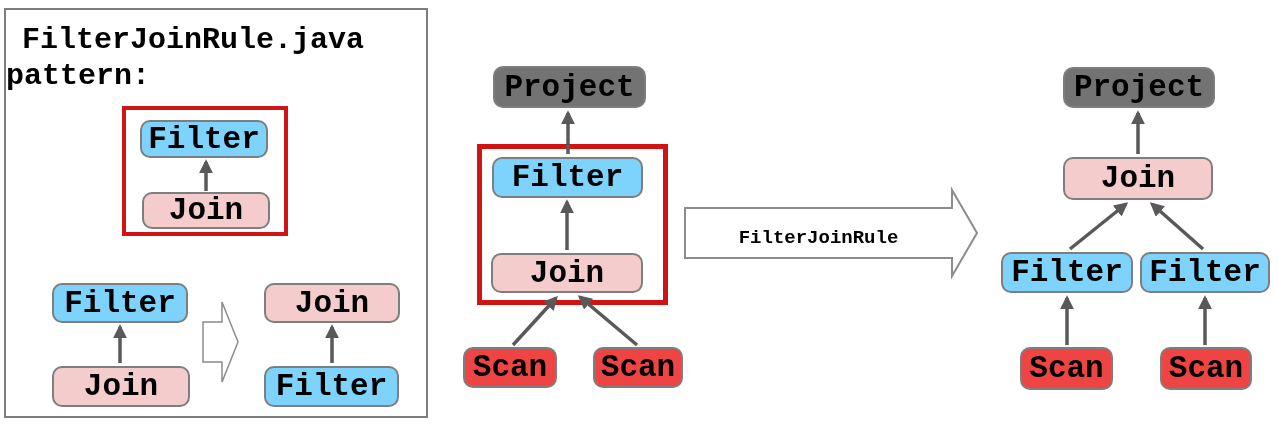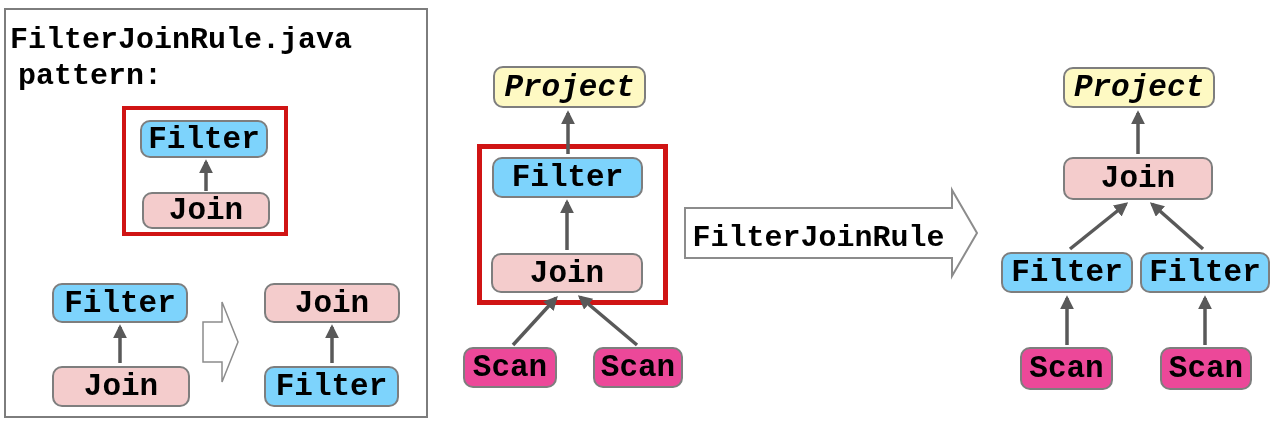--- a/index.html
+++ b/index.html
@@ -28,22 +28,22 @@
     align-items:center;
     justify-content:center;
     font-family:"Liberation Mono","DejaVu Sans Mono",monospace;
     font-weight:bold;
     font-size:31px;
     color:#000;
     white-space:nowrap;
   }
   .fill-filter{background:#7dd3fc;}
   .fill-join{background:#f4cccc;}
-  .fill-project{background:#fef9c3;font-style:italic;}
-  .fill-scan{background:#ec4899;}
+  .fill-project{background:#737373;}
+  .fill-scan{background:#ef4444;}
   .panel{
     position:absolute;
     box-sizing:border-box;
     border:2px solid #7d7d7d;
     background:#ffffff;
   }
   .red-box{
     position:absolute;
     box-sizing:border-box;
     border:4px solid #d01414;
@@ -52,33 +52,33 @@
   .red-box.thick{border-width:5px;}
   #edge-layer{
     position:absolute;
     left:0;top:0;width:1278px;height:428px;
     pointer-events:none;
   }
   .rule-arrow-label{
     position:absolute;
     left:685px;top:208px;width:267px;height:60px;
     display:flex;align-items:center;justify-content:center;
-    font-weight:bold;font-size:30px;color:#000;
+    font-weight:bold;font-size:19px;color:#000;
     white-space:nowrap;
   }
 </style>
 </head>
 <body>
 
 <div id="stage">
 
   <div class="panel" style="left:4px;top:8px;width:424px;height:410px;"></div>
 
-  <div class="mono-label" style="left:10px;top:22px;">FilterJoinRule.java</div>
-  <div class="mono-label" style="left:18px;top:58px;">pattern:</div>
+  <div class="mono-label" style="left:22px;top:22px;">FilterJoinRule.java</div>
+  <div class="mono-label" style="left:6px;top:58px;">pattern:</div>
 
   <div class="red-box" style="left:122px;top:106px;width:166px;height:130px;"></div>
 
   <div class="node fill-filter" style="left:140px;top:120px;width:128px;height:38px;">Filter</div>
   <div class="node fill-join" style="left:142px;top:192px;width:128px;height:37px;">Join</div>
 
 
   <div class="node fill-filter" style="left:52px;top:283px;width:136px;height:40px;">Filter</div>
   <div class="node fill-join" style="left:52px;top:366px;width:138px;height:41px;">Join</div>
 

